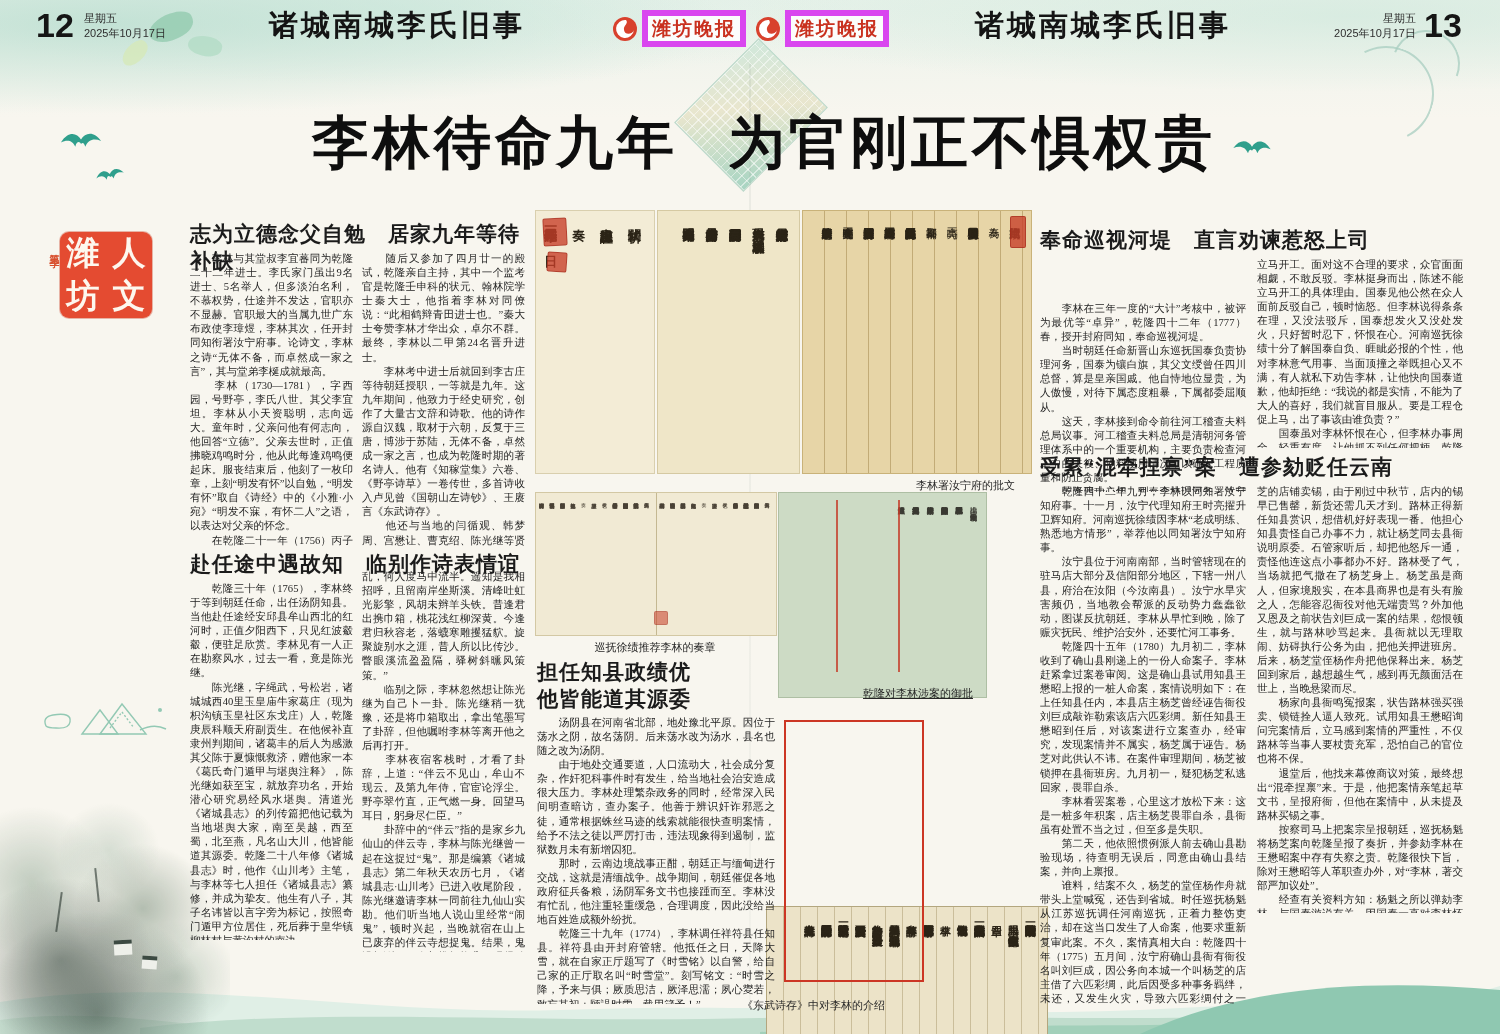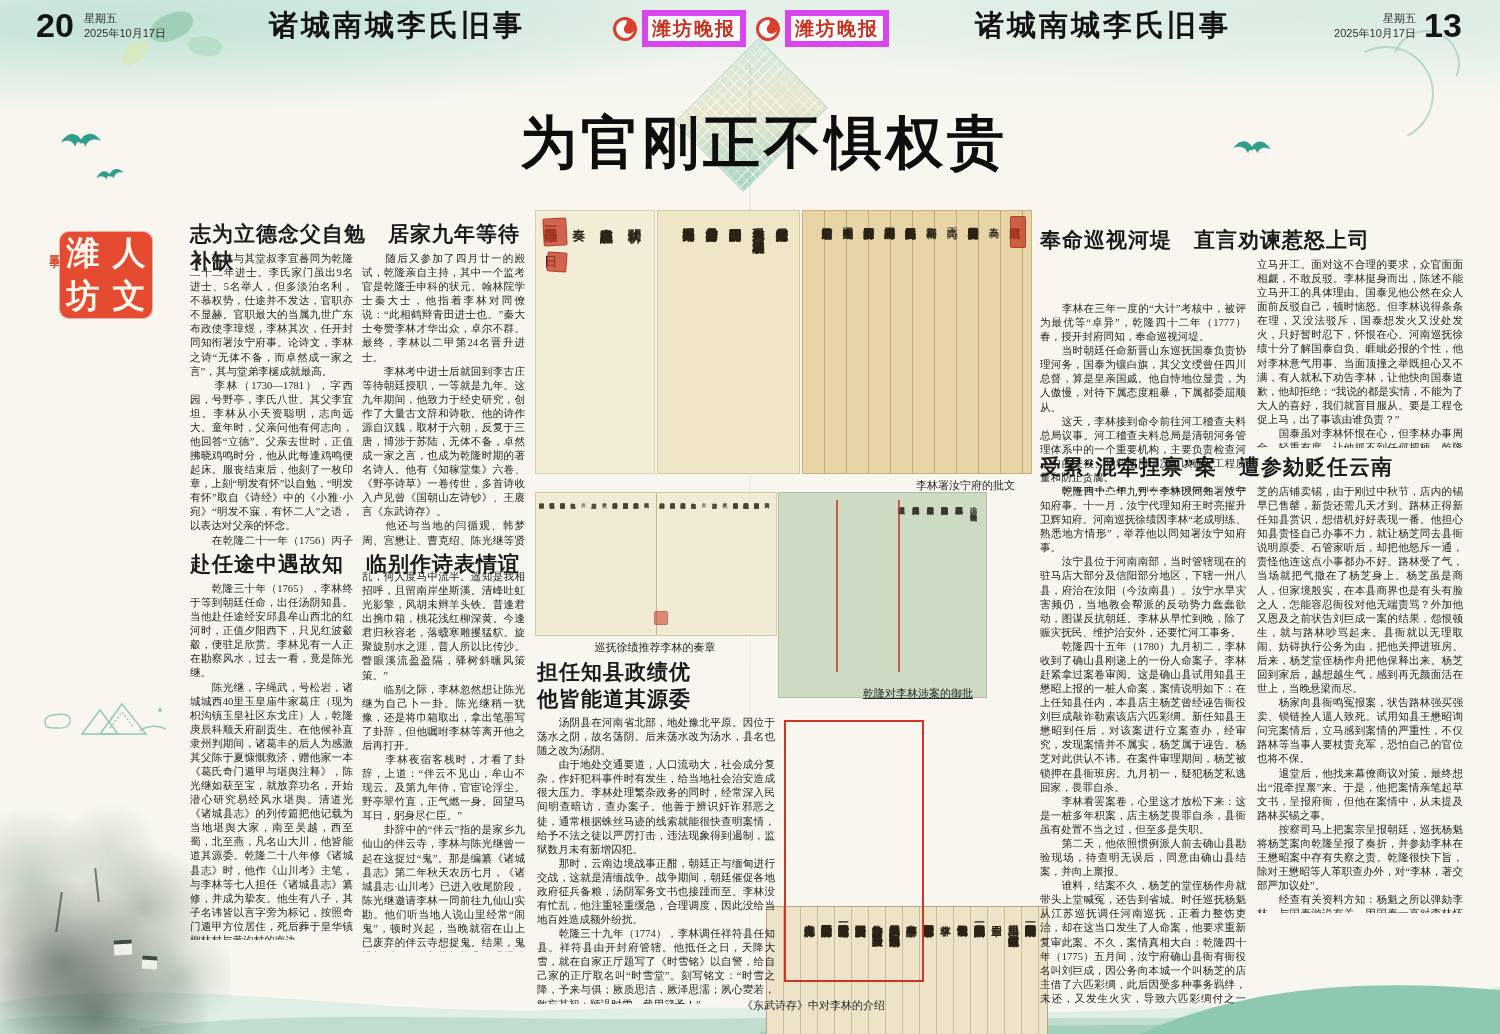--- a/index.html
+++ b/index.html
@@ -97,21 +97,21 @@
   <svg class="abs bird" style="left:58px;top:128px;" width="46" height="26" viewBox="0 0 32 18">
       <path d="M2 10 C7 2 13 3 16 8 C19 3 25 2 30 9 C25 7 21 8 19 13 C18 10 17 10 16 11 C15 9 13 9 12 13 C10 8 6 8 2 10 Z"></path>
     </svg>
   <svg class="abs bird" style="left:94px;top:166px;transform:rotate(-10deg);" width="32" height="18" viewBox="0 0 32 18">
       <path d="M2 10 C7 2 13 3 16 8 C19 3 25 2 30 9 C25 7 21 8 19 13 C18 10 17 10 16 11 C15 9 13 9 12 13 C10 8 6 8 2 10 Z"></path>
     </svg>
   <svg class="abs bird" style="left:1230px;top:136px;transform:scaleX(-1);" width="44" height="24" viewBox="0 0 32 18">
       <path d="M2 10 C7 2 13 3 16 8 C19 3 25 2 30 9 C25 7 21 8 19 13 C18 10 17 10 16 11 C15 9 13 9 12 13 C10 8 6 8 2 10 Z"></path>
     </svg>
 
-  <div class="abs pagenum" style="left:36px;top:8px;">20</div>
+  <div class="abs pagenum" style="left:36px;top:8px;">12</div>
   <div class="abs datebox" style="left:84px;top:11px;">
     <div>星期五</div>
     <div>2025年10月17日</div>
   </div>
   <div class="abs secttitle" style="left:262px;top:8px;width:270px;">诸城南城李氏旧事</div>
 
   <div class="abs logo" style="left:612px;top:10px;">
     <svg width="26" height="26" viewBox="0 0 26 26">
         <circle cx="13" cy="13" r="12" fill="#d8412d"></circle>
         <path d="M14 4 a9 9 0 1 0 8 10 c-1 4 -9 6 -10 0 c-1 -5 5 -6 2 -10" fill="#ffffff"></path>
@@ -127,20 +127,21 @@
   </div>
 
   <div class="abs secttitle" style="left:968px;top:8px;width:270px;">诸城南城李氏旧事</div>
   <div class="abs datebox" style="left:1280px;top:11px;width:136px;text-align:right;">
     <div>星期五</div>
     <div>2025年10月17日</div>
   </div>
   <div class="abs pagenum" style="left:1424px;top:8px;">13</div>
 
   <div class="abs headline">
+    <span>李林待命九年</span>
     <span>为官刚正不惧权贵</span>
   </div>
 
   <div class="abs season">第三季</div>
   <div class="abs seal">
     <span>潍</span>
     <span>人</span>
     <span>坊</span>
     <span>文</span>
   </div>

